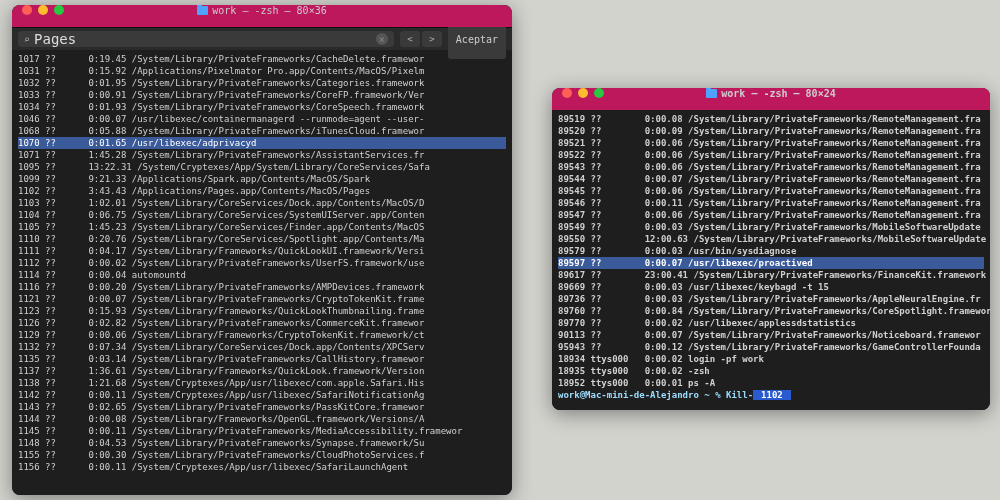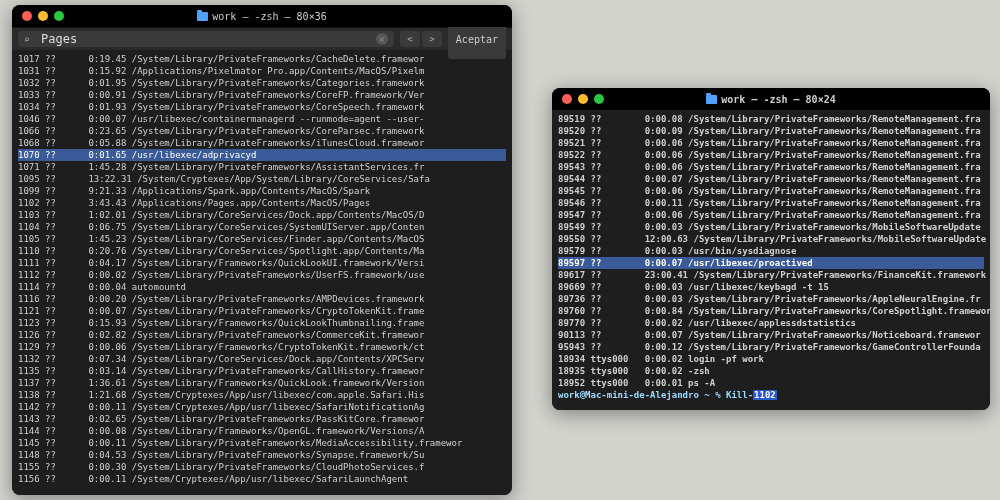--- a/index.html
+++ b/index.html
@@ -1,39 +1,39 @@
 <!DOCTYPE html>
 <html><head>
 <meta charset="utf-8">
 <style>
   html,body{margin:0;padding:0;background:#d3d3ce;width:1000px;height:500px;font-family:Menlo,Monaco,Consolas,monospace;font-size:9px;overflow:hidden;}
   .win{position:absolute;background:#1e1e1e;border-radius:8px;box-shadow:0 4px 20px rgba(0,0,0,.4);overflow:hidden;}
-  .titlebar{height:22px;background:#000000;display:flex;align-items:center;position:relative;}
+  .titlebar{height:22px;background:#be185d;display:flex;position:relative;}
   .traffic{display:flex;gap:6px;padding-left:10px;}
   .dot{width:10px;height:10px;border-radius:50%;}
   .dot.red{background:#ff5f57;}
   .dot.yellow{background:#febc2e;}
   .dot.green{background:#28c840;}
   .title{position:absolute;left:0;right:0;text-align:center;color:#ccc;font-size:10px;display:flex;justify-content:center;align-items:center;gap:4px;}
   .folder-icon{display:inline-block;width:11px;height:9px;background:#4fa3ff;border-radius:1px;position:relative;}
   .folder-icon::before{content:"";position:absolute;top:-2px;left:0;width:5px;height:2px;background:#4fa3ff;border-radius:1px 1px 0 0;}
   .searchbar{height:22px;background:#2a2a2a;display:flex;align-items:center;padding:0 6px;gap:6px;border-top:1px solid #111;}
   .search-wrap{flex:1;background:#3a3a3a;border-radius:4px;height:16px;display:flex;align-items:center;padding:0 6px;color:#aaa;position:relative;}
   .search-icon{font-size:10px;margin-right:4px;}
-  .search-input{color:#ddd;font-size:12px;margin-left:7px;}
+  .search-input{color:#ddd;font-size:14px;}
   .clear-icon{margin-left:auto;color:#888;font-size:10px;width:12px;height:12px;background:#555;border-radius:50%;display:flex;align-items:center;justify-content:center;}
   .nav{display:flex;gap:2px;}
   .nav-btn{width:20px;height:16px;background:#3a3a3a;border-radius:3px;color:#aaa;display:flex;align-items:center;justify-content:center;font-size:9px;}
   .accept-btn{height:16px;padding:12px 8px;background:#3a3a3a;border-radius:3px;color:#ccc;font-size:10px;display:flex;align-items:center;}
   .content{background:#1e1e1e;color:#d0d0d0;line-height:12px;padding:3px 6px;height:calc(100% - 44px);overflow:hidden;}
   .content.no-search{height:calc(100% - 22px);}
   .row{white-space:pre;}
   .row.hl{background:#3a5a9a;color:#fff;}
   .prompt-line{color:#9cdcfe;}
-  .prompt-line .hl-token{background:#2a5ad0;color:#fff;padding:0 1px;}
+  .prompt-line .hl-token{background:#2a5ad0;color:#fff;padding:0 8px;}
   #win1{left:12px;top:5px;width:500px;height:490px;}
   #win2{left:552px;top:88px;width:438px;height:322px;font-weight:bold;}
 </style>
 </head>
 <body>
 
 <div class="win" id="win1">
   <div class="titlebar">
     <div class="traffic">
       <div class="dot red"></div>
@@ -57,21 +57,20 @@
     </div>
     <div class="accept-btn">Aceptar</div>
   </div>
   <div class="content" id="content1">
       <div class="row">1017 ??      0:19.45 /System/Library/PrivateFrameworks/CacheDelete.framewor</div>
       <div class="row">1031 ??      0:15.92 /Applications/Pixelmator Pro.app/Contents/MacOS/Pixelm</div>
       <div class="row">1032 ??      0:01.95 /System/Library/PrivateFrameworks/Categories.framework</div>
       <div class="row">1033 ??      0:00.91 /System/Library/PrivateFrameworks/CoreFP.framework/Ver</div>
       <div class="row">1034 ??      0:01.93 /System/Library/PrivateFrameworks/CoreSpeech.framework</div>
       <div class="row">1046 ??      0:00.07 /usr/libexec/containermanagerd --runmode=agent --user-</div>
-      <div class="row">1066 ??      0:23.65 /System/Library/PrivateFrameworks/CoreParsec.framework</div>
       <div class="row">1068 ??      0:05.88 /System/Library/PrivateFrameworks/iTunesCloud.framewor</div>
       <div class="row hl">1070 ??      0:01.65 /usr/libexec/adprivacyd</div>
       <div class="row">1071 ??      1:45.28 /System/Library/PrivateFrameworks/AssistantServices.fr</div>
       <div class="row">1095 ??      13:22.31 /System/Cryptexes/App/System/Library/CoreServices/Safa</div>
       <div class="row">1099 ??      9:21.33 /Applications/Spark.app/Contents/MacOS/Spark</div>
       <div class="row">1102 ??      3:43.43 /Applications/Pages.app/Contents/MacOS/Pages</div>
       <div class="row">1103 ??      1:02.01 /System/Library/CoreServices/Dock.app/Contents/MacOS/D</div>
       <div class="row">1104 ??      0:06.75 /System/Library/CoreServices/SystemUIServer.app/Conten</div>
       <div class="row">1105 ??      1:45.23 /System/Library/CoreServices/Finder.app/Contents/MacOS</div>
       <div class="row">1110 ??      0:20.76 /System/Library/CoreServices/Spotlight.app/Contents/Ma</div>

